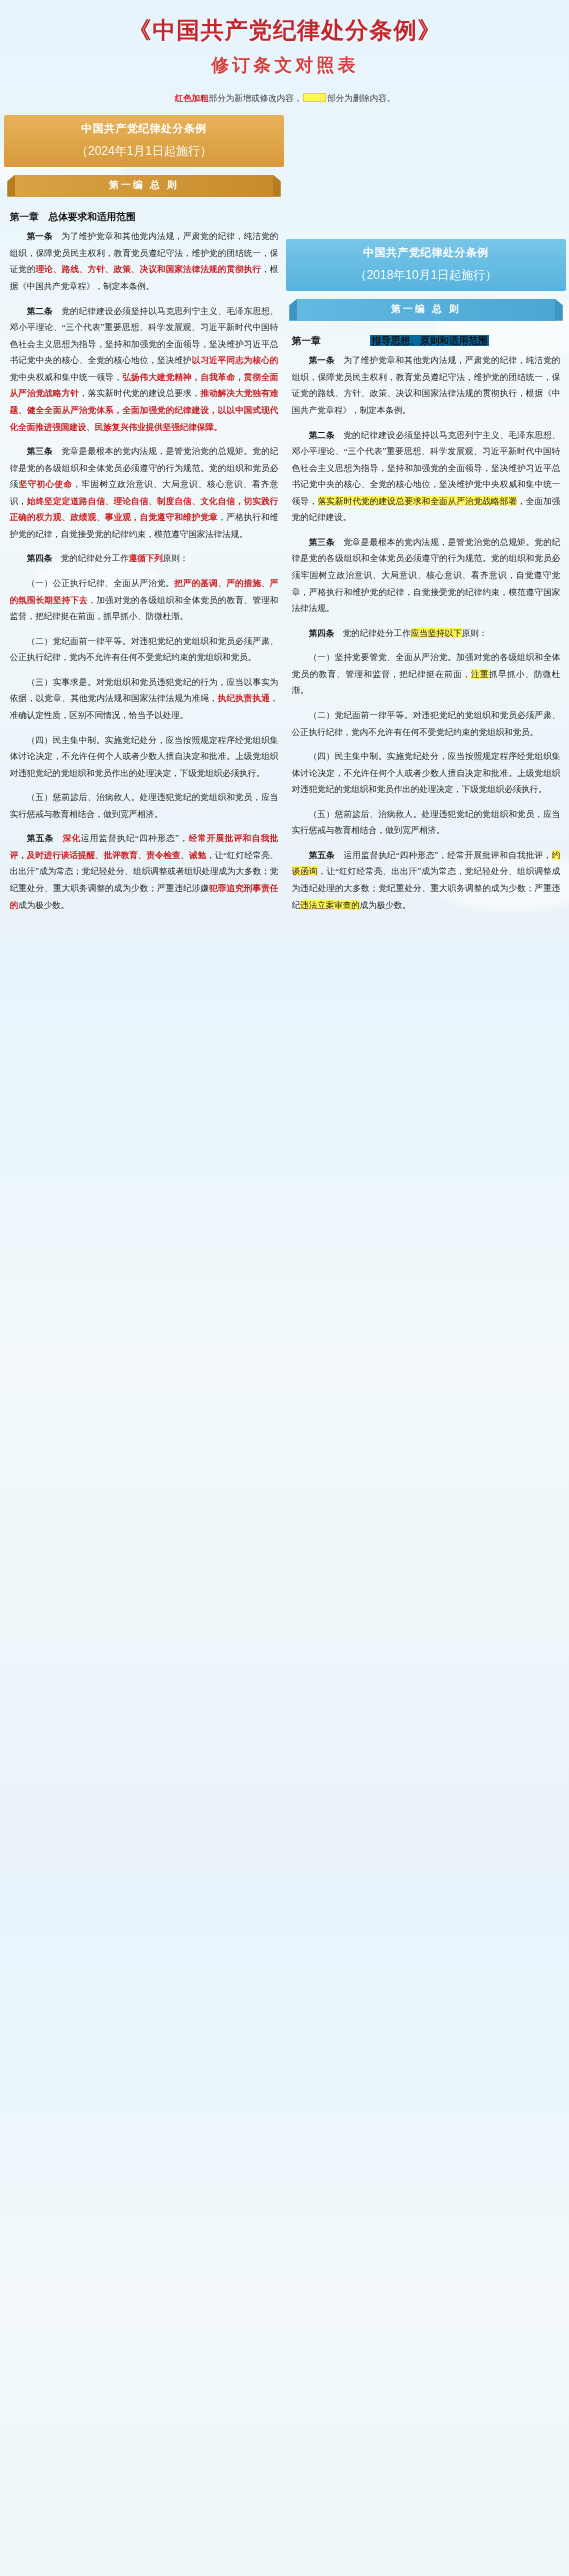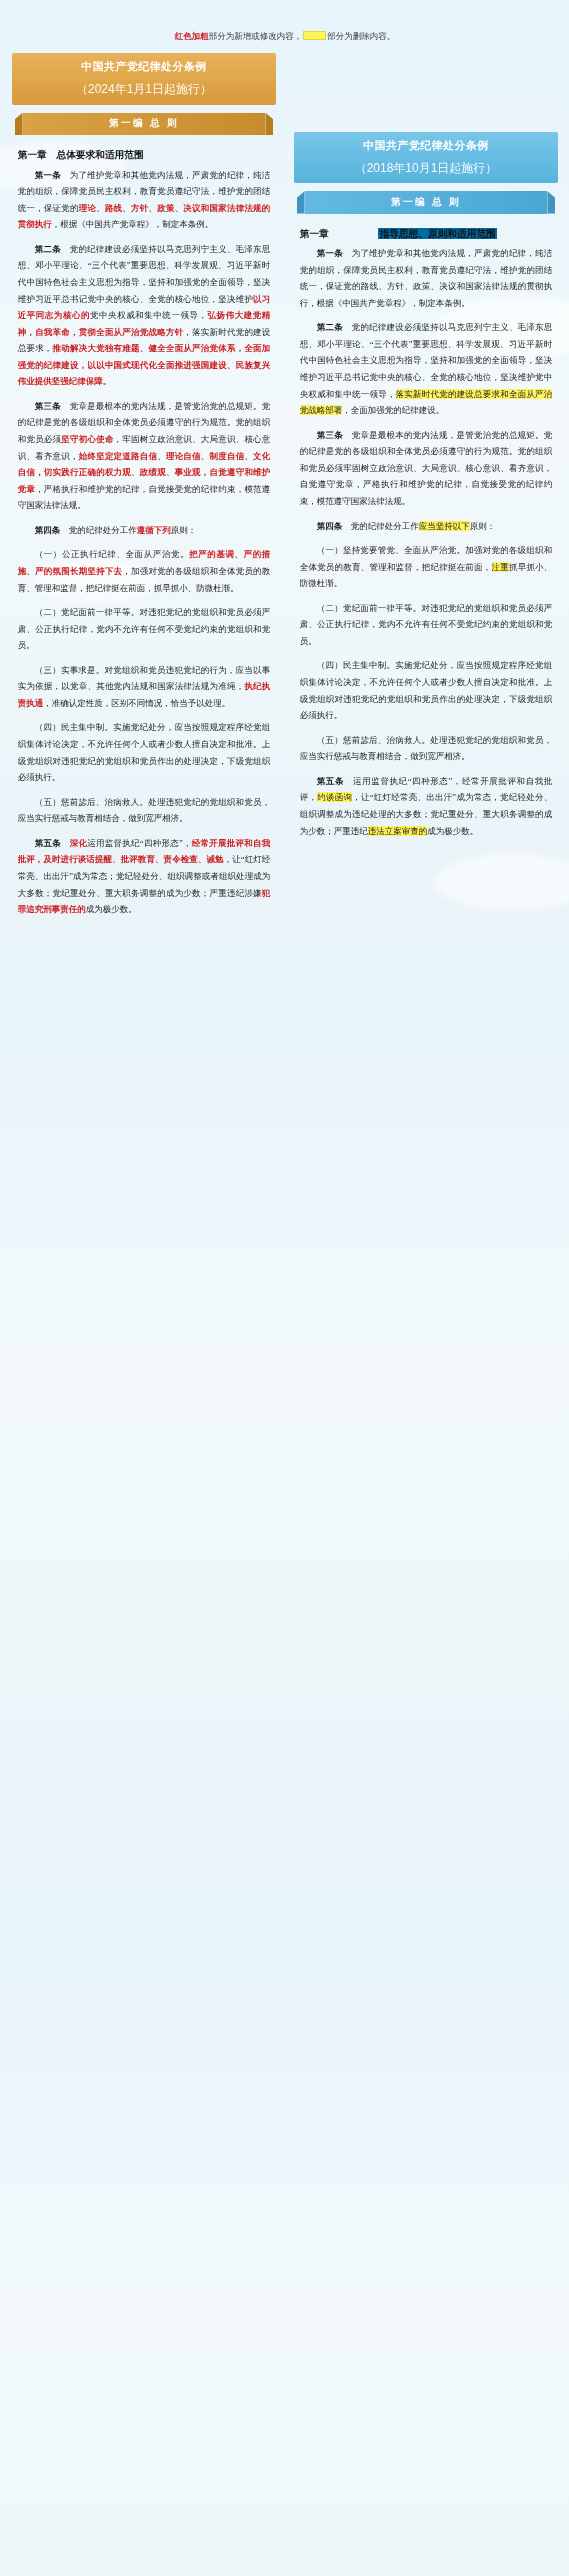--- a/index.html
+++ b/index.html
@@ -66,25 +66,25 @@
     width: 23px;
     height: 8.5px;
     background: #fff45c;
     border: 0.6px solid #e2d33a;
     vertical-align: -1.1px;
     margin: 0 1.1px;
   }
 
   .cols {
     display: flex;
-    gap: 18px;
-    padding: 0 12px;
+    gap: 2px;
+    padding: 0 4px;
     position: relative;
     z-index: 3;
-    align-items: center;
+    align-items: flex-end;
   }
   .col { width: 50%; }
 
   .col-head {
     text-align: center;
     padding: 6.8px 3.4px 6.8px 3.4px;
     color: #fff;
     border-radius: 1.7px;
   }
   .col-head.left { background: linear-gradient(180deg,#e8b25a 0%, #d79a3c 100%); }
@@ -143,20 +143,22 @@
 <body>
 
 <div class="page">
 
   <div class="cloud c1"></div>
   <div class="cloud c2"></div>
   <div class="cloud c3"></div>
   <div class="cloud c4"></div>
 
   <div class="title-wrap">
+    <div class="main-title">《中国共产党纪律处分条例》</div>
+    <div class="sub-title">修订条文对照表</div>
   </div>
 
   <div class="legend">
     <span class="red">红色加粗</span><span>部分为新增或修改内容，</span><span class="hl-box"></span><span>部分为删除内容。</span>
   </div>
 
   <div class="cols">
 
     <div class="col">
       <div class="col-head left">

